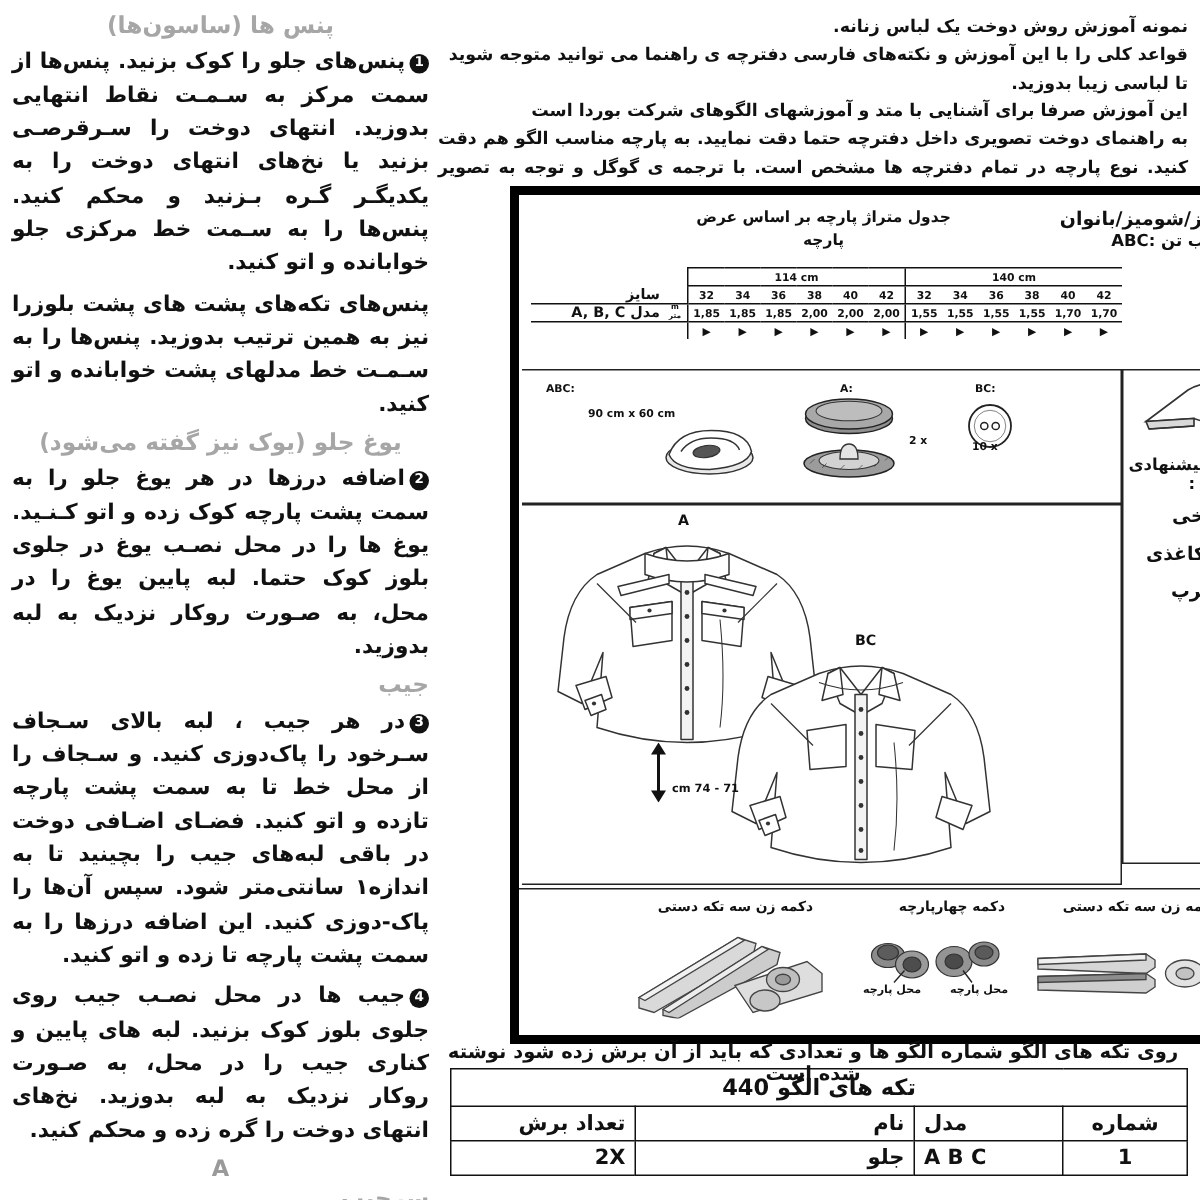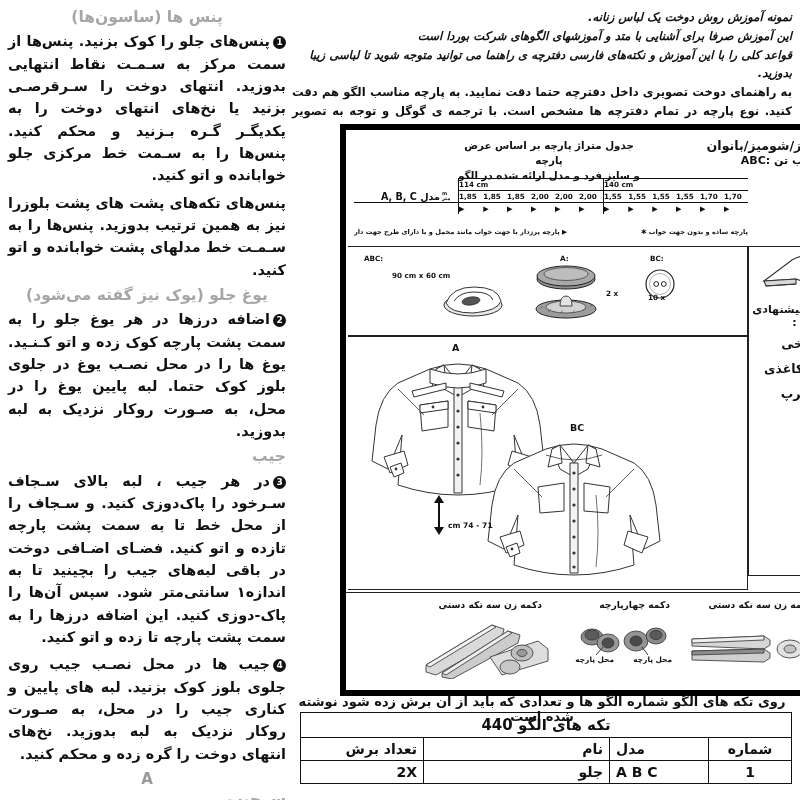--- a/index.html
+++ b/index.html
@@ -37,21 +37,21 @@
   }
   .markA{color:#9a9a9a;font-size:15px;font-weight:700;text-align:center;margin:4px 0 0 0;}
 
   
   #header-note{
     position:absolute;right:8px;top:8px;width:500px;
     direction:rtl;text-align:justify;
     font-size:11.6px;line-height:1.62;font-weight:600;color:#111;
   }
   #header-note .l{display:block;}
-  #header-note .r{text-align:right;font-style:italic;}
+  #header-note .r{text-align:right;}
 
   
   #panel{
     position:absolute;left:296px;top:124px;width:496px;height:560px;
     border:6px solid #000000;background:#fff;margin-left:44px;
   }
 
   
   #metr{position:absolute;left:0;top:0;width:100%;height:112px;direction:rtl;}
   #metr-title{
@@ -64,21 +64,21 @@
   }
   #metr-model .m1{font-size:12.6px;font-weight:700;line-height:1.2;}
   #metr-model .m2{font-size:11px;font-weight:700;line-height:1.3;margin-top:1px;}
 
   table.mtab{
     position:absolute;left:8px;top:48px;width:394px;
     border-collapse:collapse;direction:ltr;
     font-family:"DejaVu Sans",sans-serif;
   }
   table.mtab td,table.mtab th{
-    font-size:7.2px;font-weight:700;padding:0;
+    font-size:7.2px;font-weight:700;text-align:center;padding:0;
     color:#111;height:11px;
   }
   .topline td{border-top:1.6px solid #111;border-bottom:1.2px solid #111;}
   .sizerow td{border-bottom:1px solid #111;}
   .valrow td{border-bottom:1.4px solid #111;}
   .vdiv2{border-left:1.4px solid #111;}
   .lbl-rtl{direction:rtl;text-align:right!important;font-size:9.6px!important;
     font-family:"DejaVu Sans",sans-serif;padding-right:2px!important;}
   .unitcell{font-size:5px!important;line-height:1.05;}
   .tri{font-size:6px;line-height:6px;}
@@ -160,22 +160,22 @@
   .c-nam{text-align:right;}
   .c-cut{width:110px;text-align:right;}
 </style>
 </head>
 <body>
 
 <div id="page">
 
   <div id="header-note">
     <span class="l r">نمونه آموزش روش دوخت یک لباس زنانه.</span>
+    <span class="l r">قواعد کلی را با این آموزش و نکته‌های فارسی دفترچه ی راهنما می توانید متوجه شوید تا لباسی زیبا بدوزید.</span>
     <span class="l r">این آموزش صرفا برای آشنایی با متد و آموزشهای الگوهای شرکت بوردا است</span>
-    <span class="l r">قواعد کلی را با این آموزش و نکته‌های فارسی دفترچه ی راهنما می توانید متوجه شوید تا لباسی زیبا بدوزید.</span>
     <span class="l">به راهنمای دوخت تصویری داخل دفترچه حتما دقت نمایید. به پارچه مناسب الگو هم دقت کنید. نوع پارچه در تمام دفترچه ها مشخص است. با ترجمه ی گوگل و توجه به تصویر مدلهای روی جلد دفترچه هم میتوانید نوع پارچه را متوجه شوید.</span>
   </div>
 
   <div id="left-col">
 
     <div class="sec-head">پنس ها (ساسون‌ها)</div>
     <p class="para">
       <span class="bullet">1</span><span>پنس‌های جلو را کوک بزنید. پنس‌ها از سمت مرکز به سـمـت نقاط انتهایی بدوزید. انتهای دوخت را سـرقرصـی بزنید یا نخ‌های انتهای دوخت را به یکدیگـر گـره بـزنید و محکم کنید. پنس‌ها را به سـمت خط مرکزی جلو خوابانده و اتو کنید.</span>
     </p>
     <p class="para">پنس‌های تکه‌های پشت های پشت بلوزرا نیز به همین ترتیب بدوزید. پنس‌ها را به سـمـت خط مدلهای پشت خوابانده و اتو کنید.</p>
@@ -239,34 +239,49 @@
       </div>
       <div class="lg-cap">پشم شیشه</div>
     </div>
   </div>
 
   <div id="panel">
 
     <div id="metr">
       <div id="metr-title">
         <div>جدول متراژ پارچه بر اساس عرض پارچه</div>
-        <div>و سایز فرد و مدل ارائه شده در الگو</div>
       </div>
       <div id="metr-model">
         <div class="m1">بلوز/شومیز/بانوان</div>
         <div class="m2">قالب تن :ABC</div>
       </div>
 
       <table class="mtab">
         <tbody>
             <tr class="topline">
           <td style="width:88px;border-top:none;border-bottom:none;"></td>
           <td style="width:16px;border-top:none;border-bottom:none;"></td>
           <td class="vdiv2" colspan="6">114 cm</td>
           <td class="vdiv2" colspan="6">140 cm</td>
+        </tr>
+        <tr class="sizerow">
+          <td class="lbl-rtl">سایز</td>
+          <td></td>
+          <td class="vdiv2">32</td>
+          <td>34</td>
+          <td>36</td>
+          <td>38</td>
+          <td>40</td>
+          <td>42</td>
+          <td class="vdiv2">32</td>
+          <td>34</td>
+          <td>36</td>
+          <td>38</td>
+          <td>40</td>
+          <td>42</td>
         </tr>
         <tr class="valrow">
           <td class="lbl-rtl">مدل A, B, C</td>
           <td class="unitcell">m<br>متر</td>
           <td class="vdiv2">1,85</td>
           <td>1,85</td>
           <td>1,85</td>
           <td>2,00</td>
           <td>2,00</td>
           <td>2,00</td>
@@ -289,24 +304,20 @@
           <td class="tri vdiv2">▶</td>
           <td class="tri">▶</td>
           <td class="tri">▶</td>
           <td class="tri">▶</td>
           <td class="tri">▶</td>
           <td class="tri">▶</td>
         </tr>
       </tbody>
         </table>
 
-      <div id="metr-foot">
-        <span class="b">▶&nbsp;<span>پارچه پرزدار با جهت خواب مانند مخمل و یا دارای طرح جهت دار</span></span>
-        <span class="a"><span>پارچه ساده و بدون جهت خواب</span>&nbsp;✱</span>
-      </div>
     </div>
 
     <div id="fab-side">
       <svg width="78" height="44" viewBox="0 0 78 44" style="margin-top:4px">
         <path d="M8 30 L36 9 Q46 3 60 5 L70 6 L70 30 Q58 34 46 30 L40 28 Z" fill="#fff" stroke="#333" stroke-width="1.1"></path>
         <path d="M8 30 L40 28 L40 33 L10 35 Z" fill="#d9d9d9" stroke="#333" stroke-width="1.1"></path>
         <path d="M10 35 L40 33" stroke="#333" stroke-width="1"></path>
         <path d="M60 5 Q56 16 62 30" fill="none" stroke="#333" stroke-width="0.9"></path>
       </svg>
       <div class="fa-lbl">پارچه پیشنهادی :</div>

